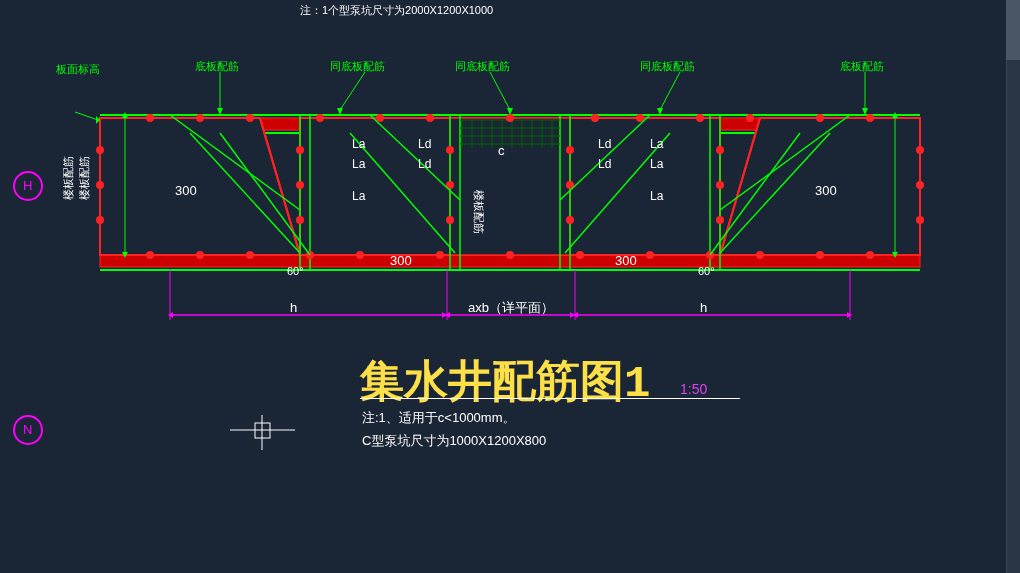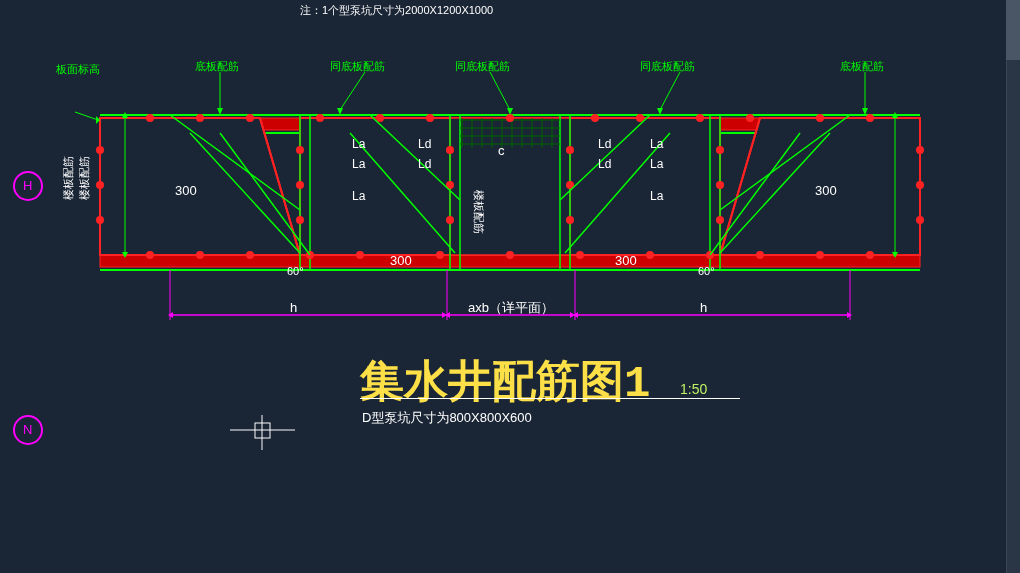--- a/index.html
+++ b/index.html
@@ -260,26 +260,27 @@
   <line x1="262" y1="415" x2="262" y2="450" stroke="white" stroke-width="1"></line>
   <rect x="255" y="423" width="15" height="15" fill="none" stroke="white" stroke-width="1"></rect>
 
 </svg>
 
 <div style="position:absolute; top:352px; left:360px;">
   <span style="color:#fde047; font-size:44px; font-weight:bold; font-family:Liberation Mono, monospace;">集水井配筋图1</span>
 </div>
 
 <div style="position:absolute; top:380px; left:680px;">
-  <span style="color:#bef264; font-size:14px; font-family:'SimHei','Microsoft YaHei',sans-serif;">1:50</span>
+  <span style="color:#d946ef; font-size:14px; font-family:'SimHei','Microsoft YaHei',sans-serif;">1:50</span>
 </div>
 
 <div style="position:absolute; top:398px; left:360px; width:380px; height:1px; background:white;"></div>
 
 <div style="position:absolute; top:406px; left:362px;">
   <div style="color:white; font-size:13px; font-family:'SimHei','Microsoft YaHei',sans-serif; line-height:1.8;">
-    <div>  D型泵坑尺寸为800X800X600</div>
+    <div>注:1、适用于c&lt;1000mm。</div>
+    <div>  C型泵坑尺寸为1000X1200X800</div>
   </div>
 </div>
 
 <div class="scrollbar">
   <div class="scrollbar-thumb"></div>
 </div>
 
 </body></html>

